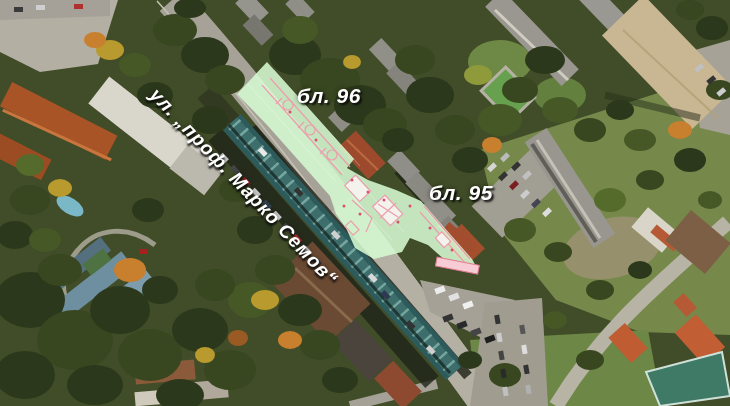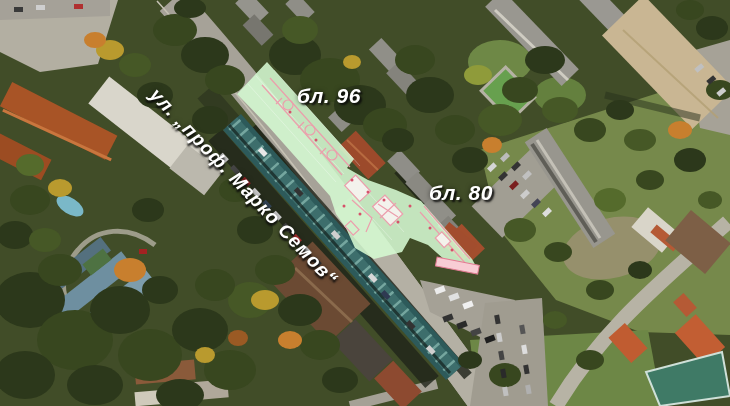--- a/index.html
+++ b/index.html
@@ -341,16 +341,16 @@
           <circle cx="452" cy="250" r="1.5"></circle>
       <circle cx="290" cy="112" r="1.5"></circle>
           <circle cx="316" cy="140" r="1.5"></circle>
     </g>
 
     <rect x="436" y="261" width="43" height="9" fill="#f8ccd4" stroke="#e27b92" stroke-width="1" transform="rotate(11 457 265)"></rect>
   </g>
 </svg>
 
   <div id="label-96" class="map-label block-label">бл. 96</div>
-  <div id="label-95" class="map-label block-label">бл. 80</div>
+  <div id="label-95" class="map-label block-label">бл. 95</div>
   <div id="label-street" class="map-label">ул. „проф. Марко Семов“</div>
 
 </div>
 
 </body></html>

